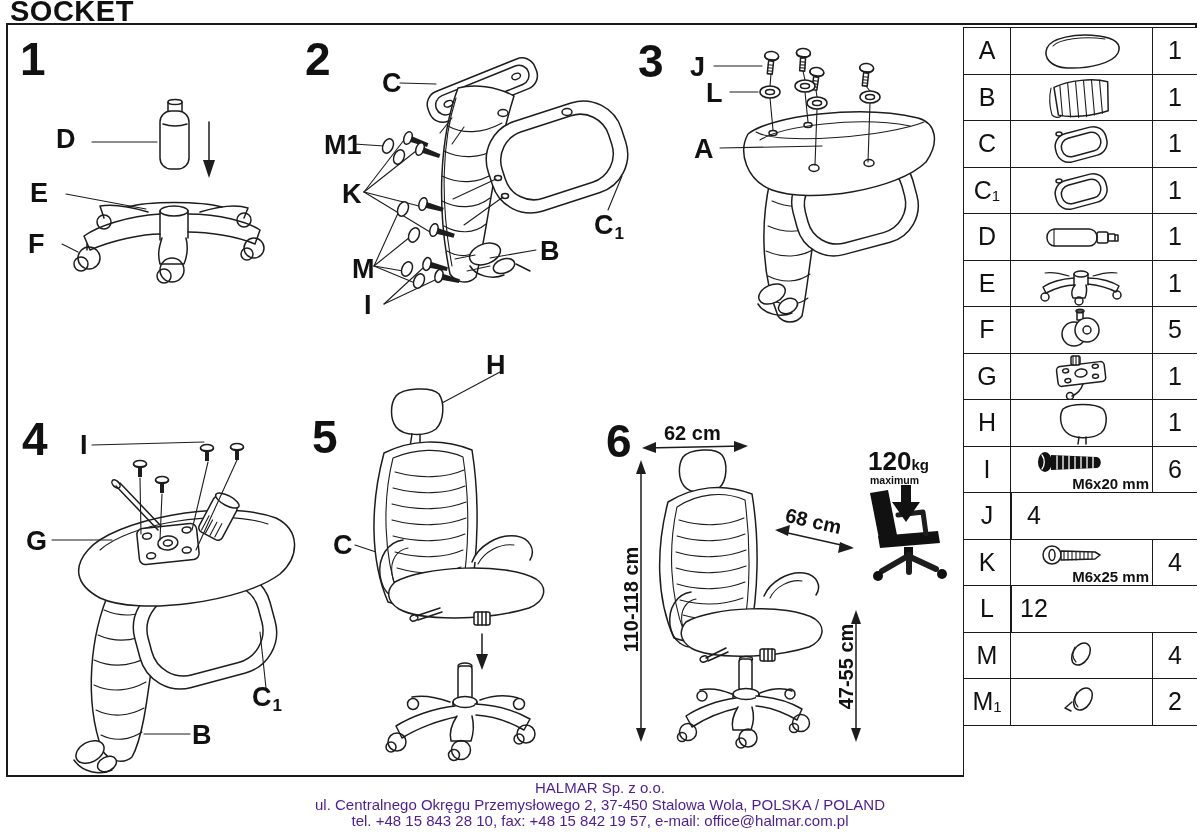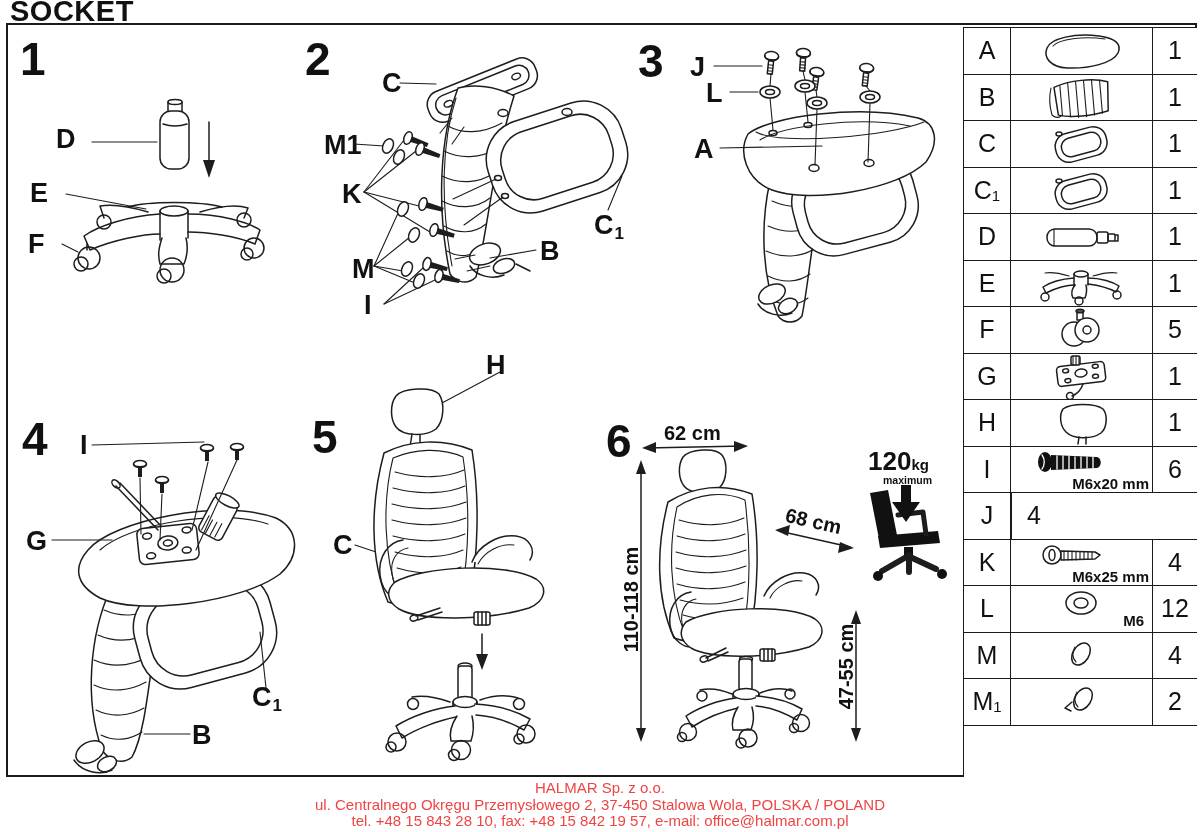--- a/index.html
+++ b/index.html
@@ -26,23 +26,23 @@
   .psize.m6{right:8px;bottom:3px}
   .vrow{height:52px;position:relative;border-bottom:none}
   .version{position:absolute;right:6px;bottom:3px;font-size:16px;font-weight:bold}
   
   .dim{position:absolute;font-size:20px;font-weight:bold;white-space:nowrap;z-index:3}
   .dim.v{transform:rotate(-90deg);transform-origin:center}
   .dim.diag{transform:rotate(13deg);transform-origin:center}
   .load{position:absolute;z-index:3;font-weight:bold;white-space:nowrap}
   .load .n{font-size:26px}
   .load .kg{font-size:15px}
-  .loadmax{position:absolute;z-index:3;font-size:10.5px;font-weight:bold;text-align:right}
+  .loadmax{position:absolute;z-index:3;font-size:10.5px;font-weight:bold;text-align:left}
   
-  .footer{position:absolute;left:0;top:780px;width:1200px;text-align:center;font-size:15px;line-height:16.5px;color:#ef4444}
+  .footer{position:absolute;left:0;top:780px;width:1200px;text-align:center;font-size:15px;line-height:16.5px;color:#4c1d95}
 </style>
 </head>
 <body>
 
 <div class="title">SOCKET</div>
 <div class="box"></div>
 
 <div class="step" style="left:8px;top:26px;width:282px;height:364px">
   <svg class="art" width="282" height="364" viewBox="0 0 282 364">
 
@@ -650,27 +650,20 @@
         </svg>
         <div class="psize">M6x25 mm</div>
       </div>
     <div class="pqty">4</div>
   </div>
   <div class="prow">
     <div class="pletter">
         <span>L</span>
         <span class="sub"></span>
       </div>
-    <div class="picon">
-        <svg class="art" width="140" height="46" viewBox="0 0 140 46">
-          <ellipse cx="70" cy="17" rx="15" ry="11"></ellipse>
-          <ellipse cx="70" cy="17" rx="7" ry="5"></ellipse>
-        </svg>
-        <div class="psize m6">M6</div>
-      </div>
     <div class="pqty qb">12</div>
   </div>
   <div class="prow">
     <div class="pletter">
         <span>M</span>
         <span class="sub"></span>
       </div>
     <div class="picon">
         <svg class="art" width="140" height="46" viewBox="0 0 140 46">
           <ellipse cx="70" cy="21" rx="8" ry="12" transform="rotate(32 70 21)"></ellipse>

